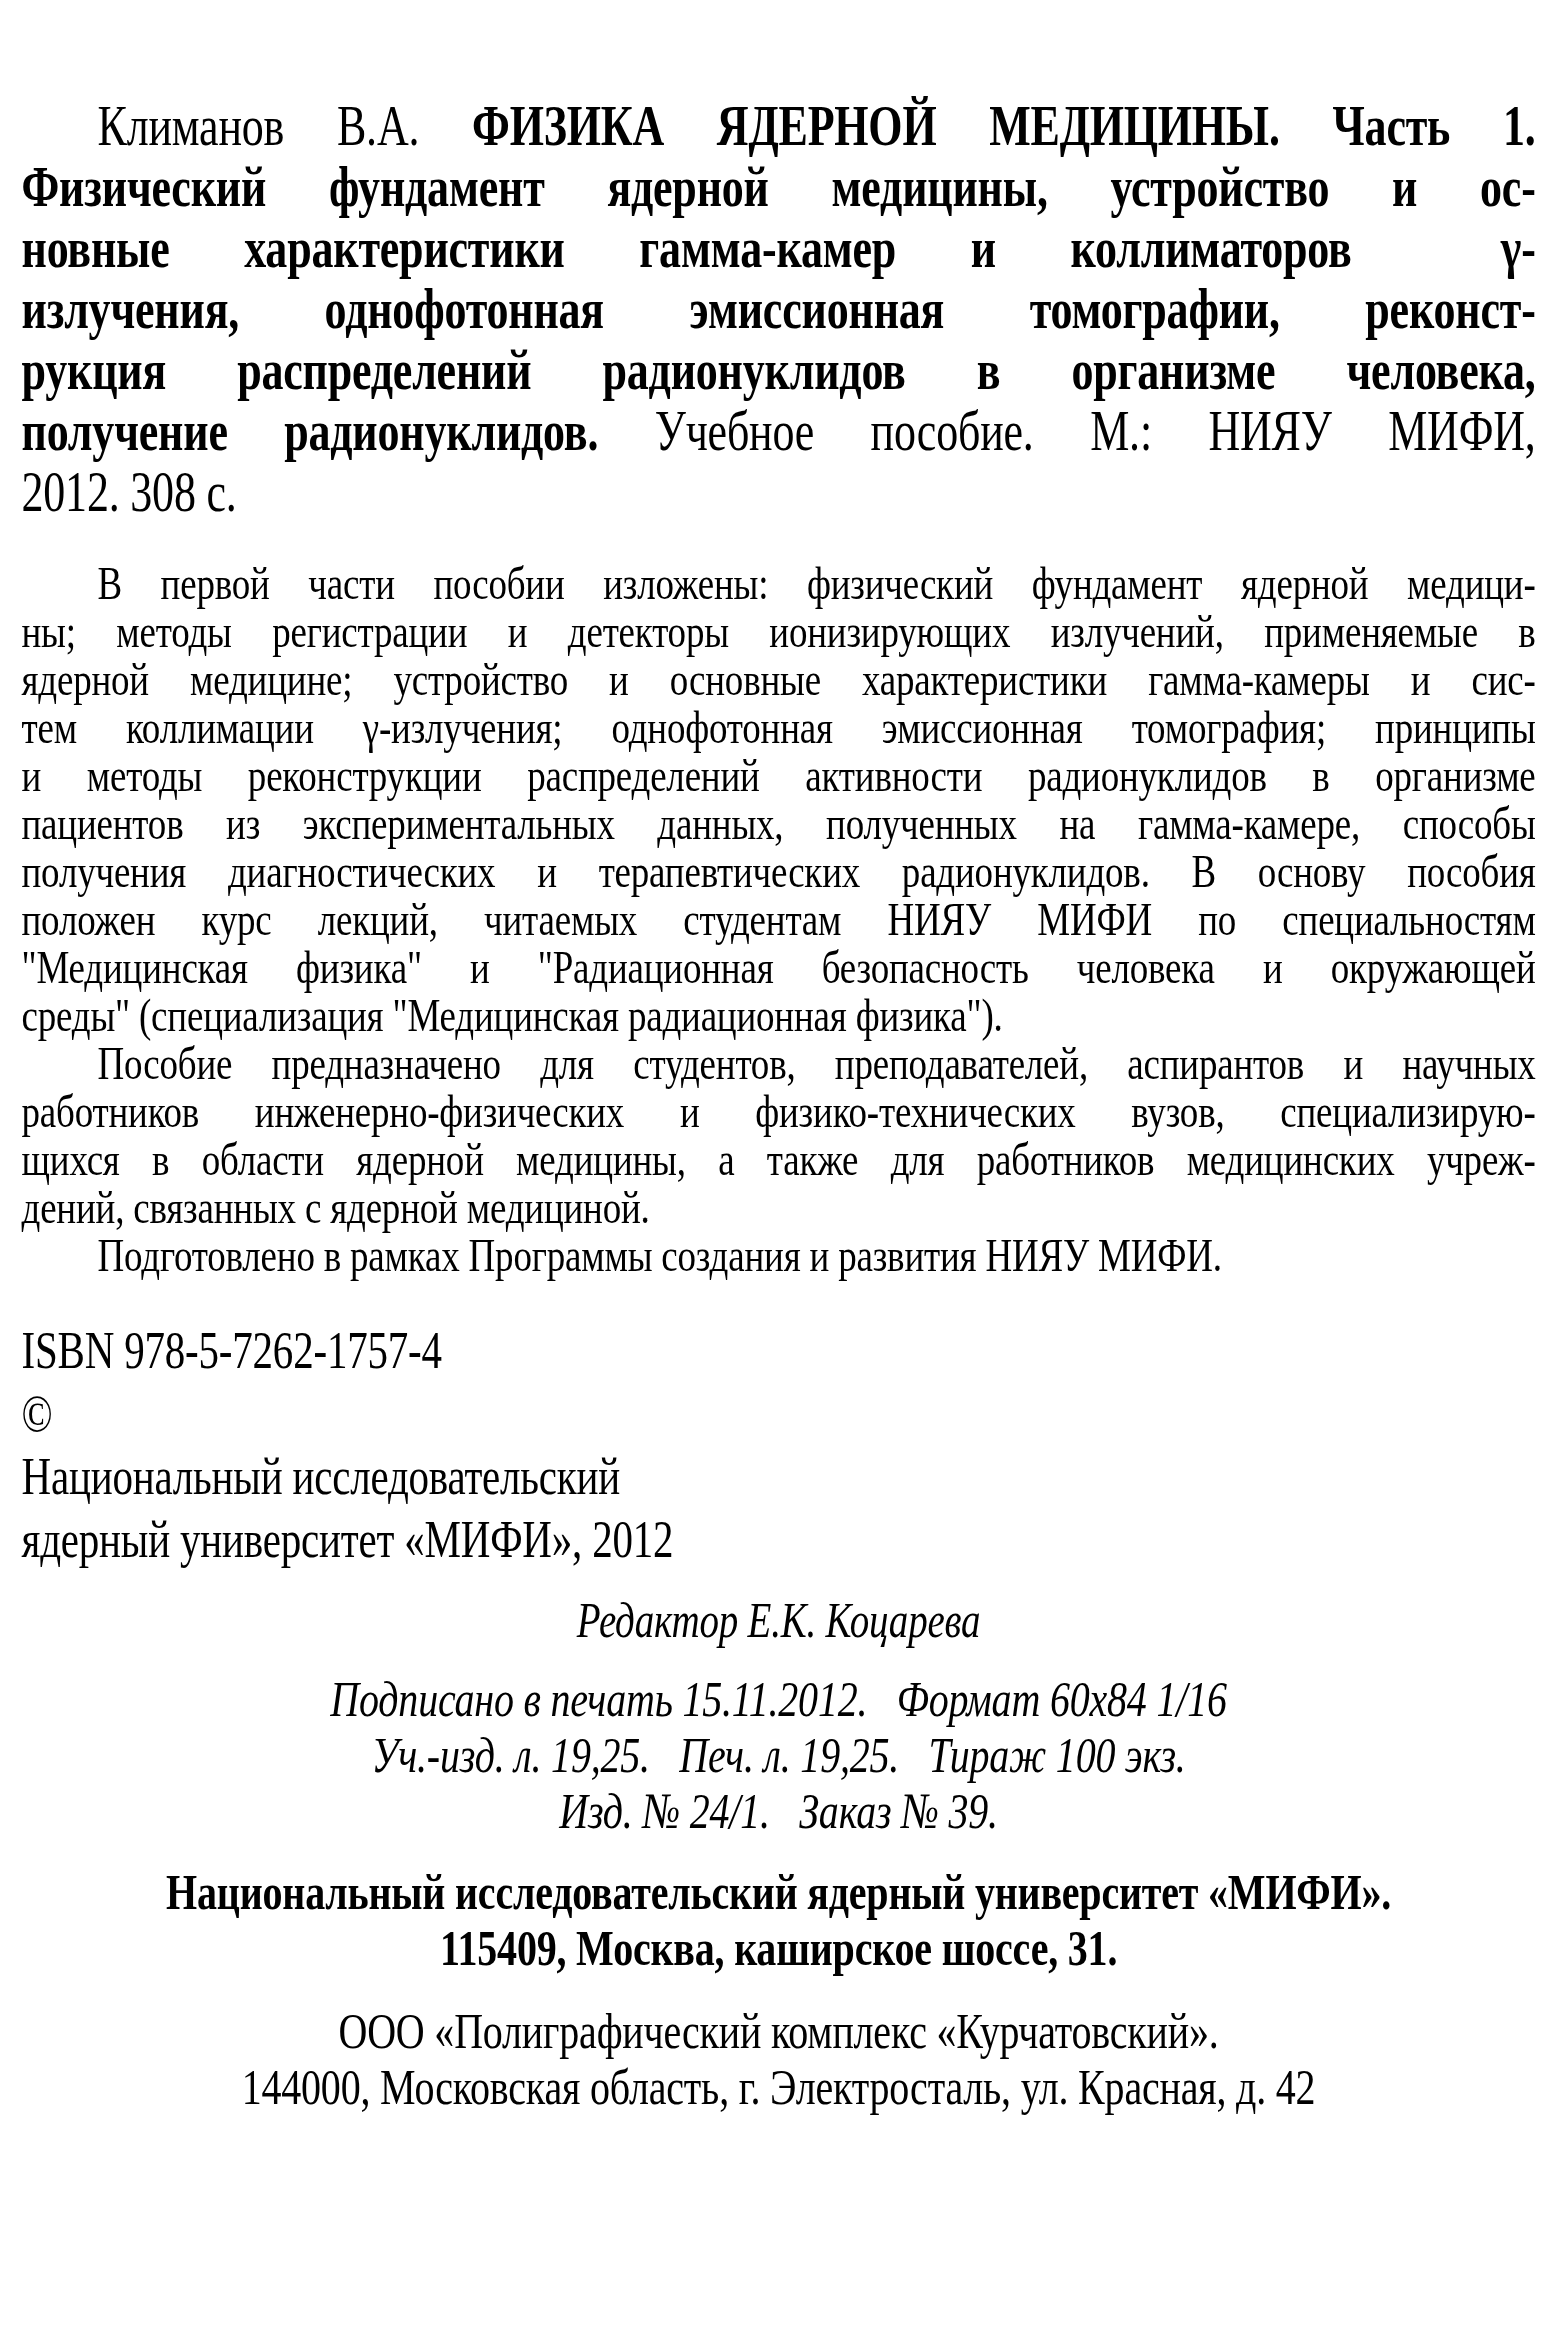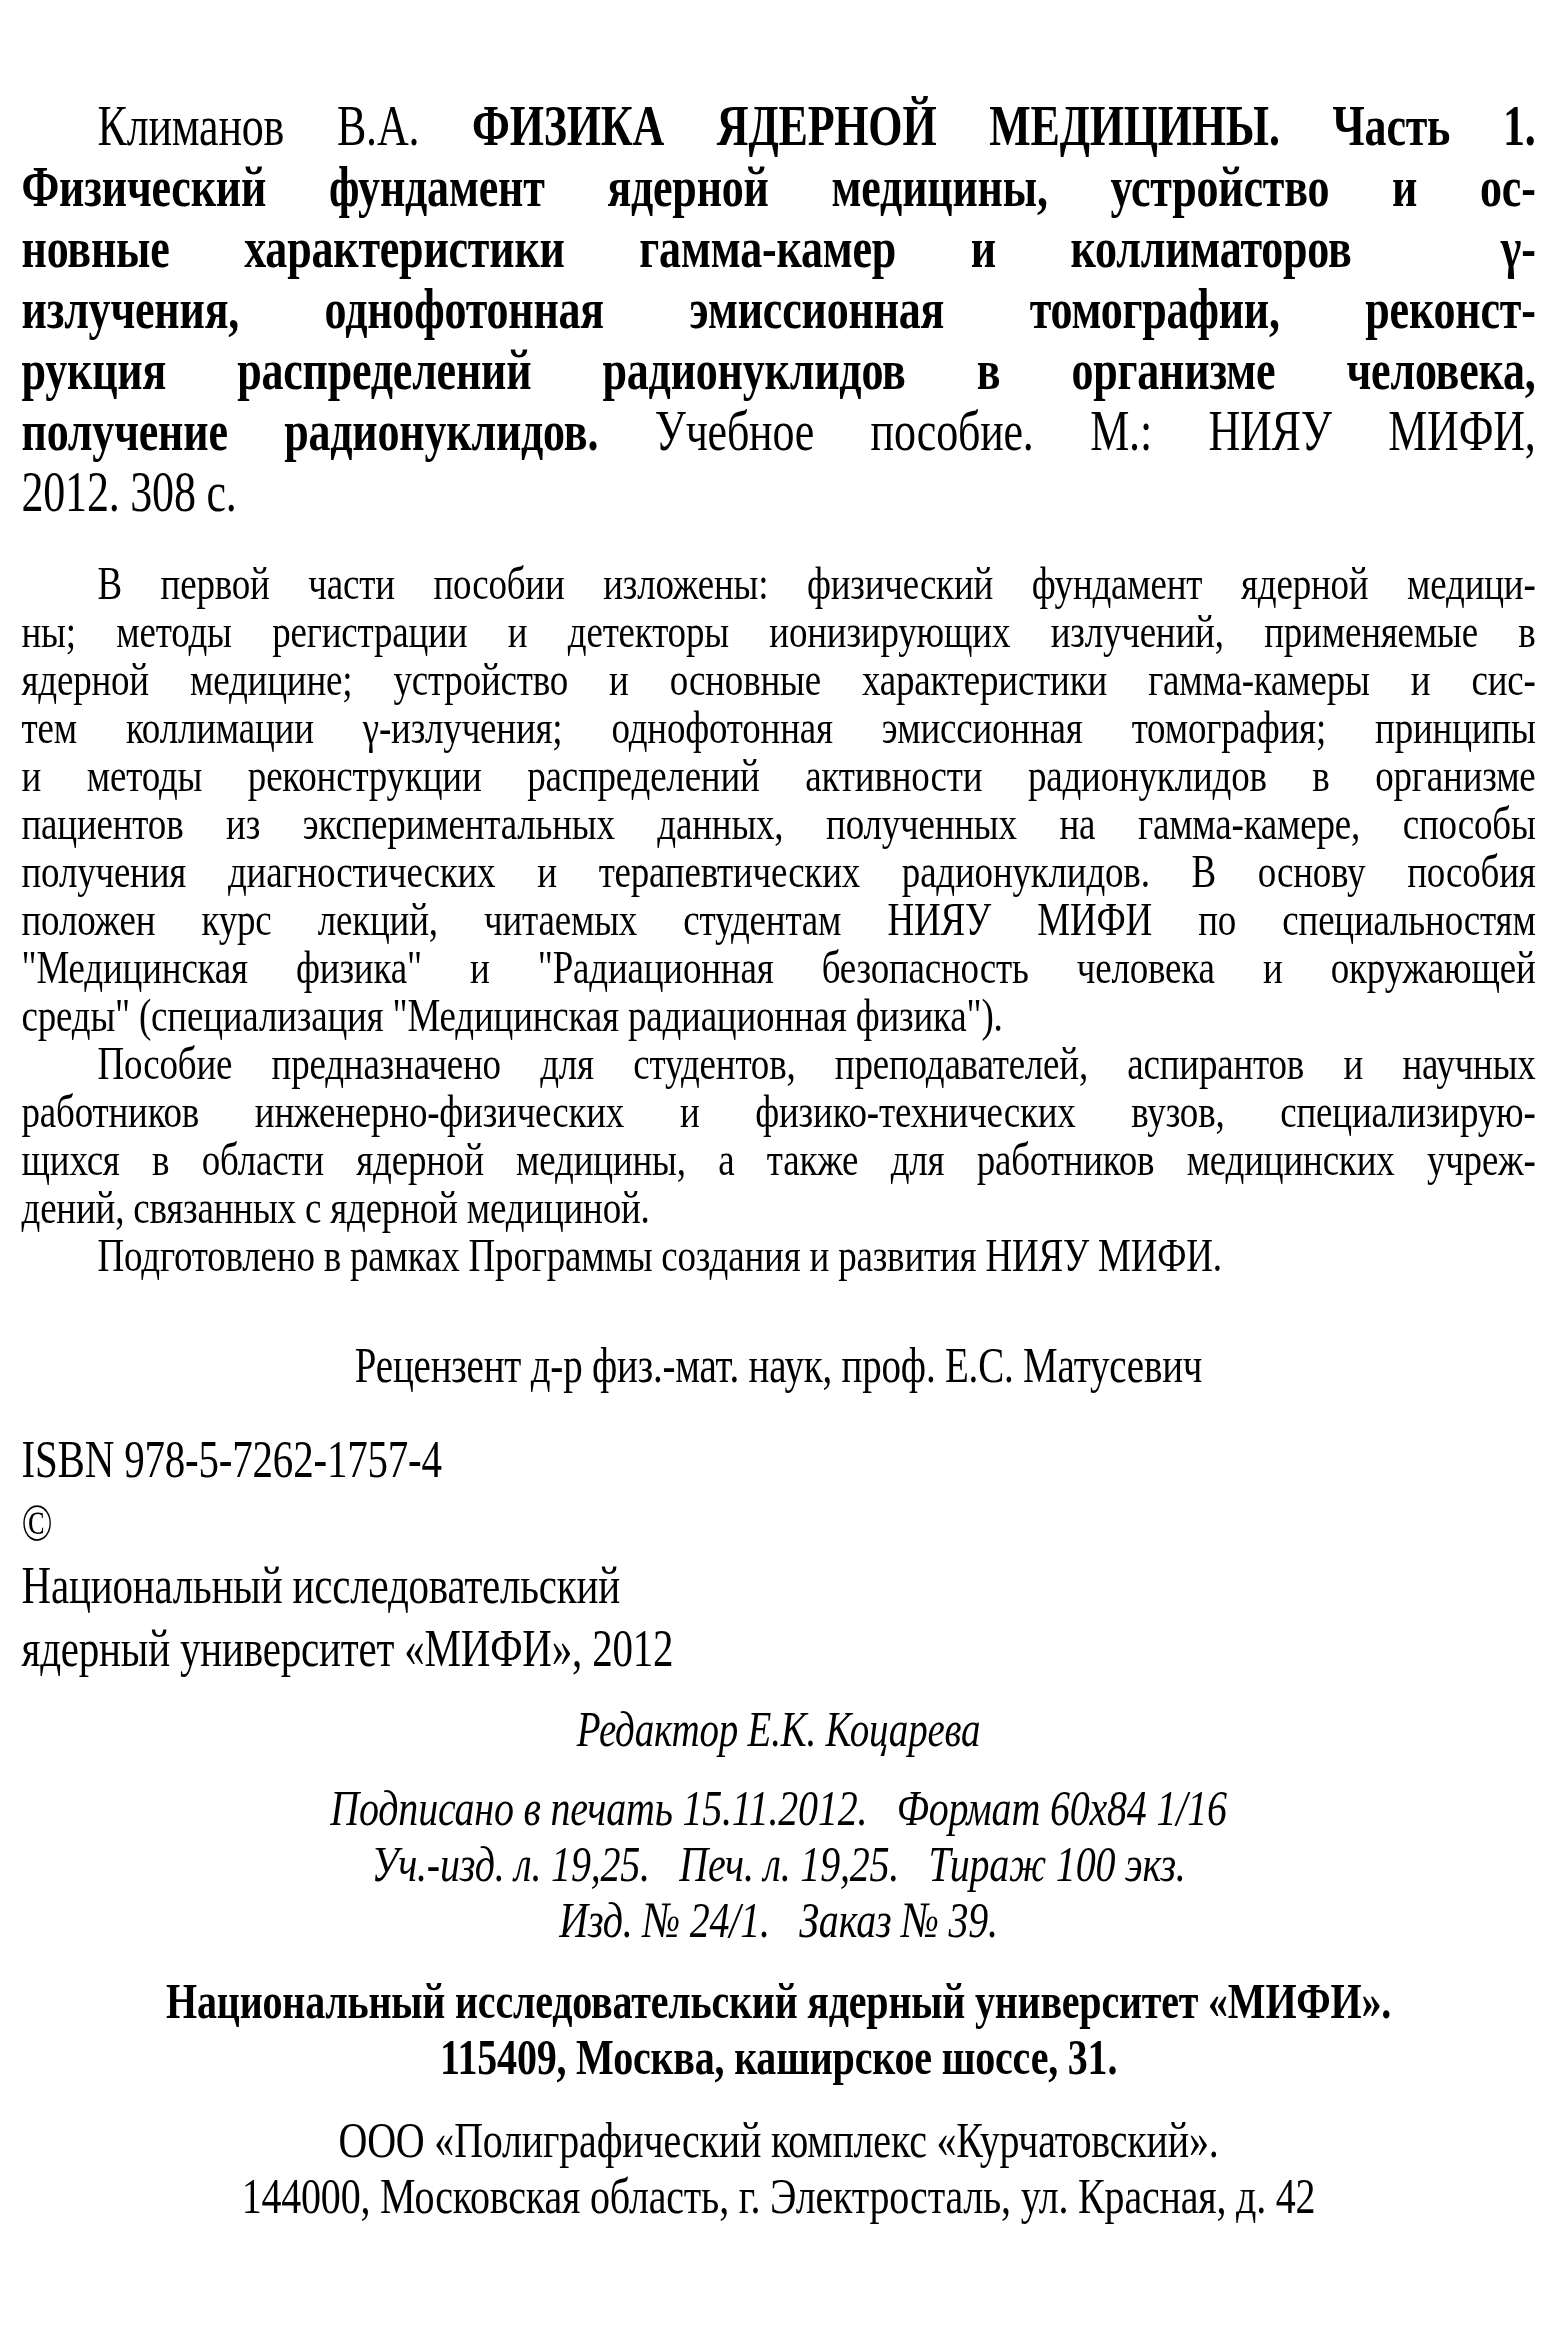--- a/index.html
+++ b/index.html
@@ -82,23 +82,20 @@
       <div class="tl"><span>положен курс лекций, читаемых студентам НИЯУ МИФИ по специальностям</span></div>
       <div class="tl"><span>"Медицинская физика" и "Радиационная безопасность человека и окружающей</span></div>
       <div class="tl last"><span>среды" (специализация "Медицинская радиационная физика").</span></div>
       <div class="tl ind"><span>Пособие предназначено для студентов, преподавателей, аспирантов и научных</span></div>
       <div class="tl"><span>работников инженерно-физических и физико-технических вузов, специализирую-</span></div>
       <div class="tl"><span>щихся в области ядерной медицины, а также для работников медицинских учреж-</span></div>
       <div class="tl last"><span>дений, связанных с ядерной медициной.</span></div>
       <div class="tl last ind"><span>Подготовлено в рамках Программы создания и развития НИЯУ МИФИ.</span></div>
     </div>
 
-  <div class="block-reviewer sz-mid center">
-    <div class="tl">Рецензент д-р физ.-мат. наук, проф. Е.С. Матусевич</div>
-  </div>
 
   <div class="block-isbn sz-isbn isbn-row">
     <div class="isbn-num tl">ISBN 978-5-7262-1757-4</div>
     <div class="copy-sym tl">©</div>
     <div class="holder left">
         <div class="tl"><span>Национальный исследовательский</span></div>
         <div class="tl"><span>ядерный университет «МИФИ», 2012</span></div>
       </div>
   </div>
 

